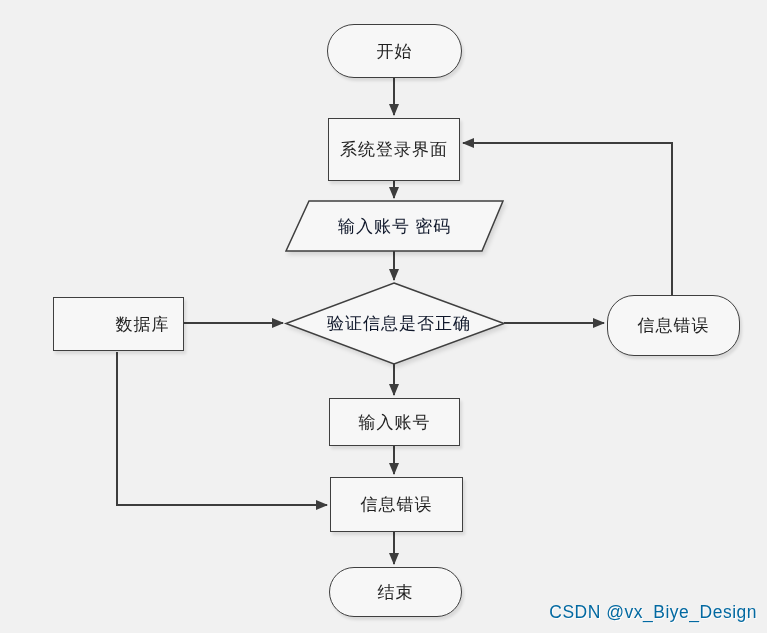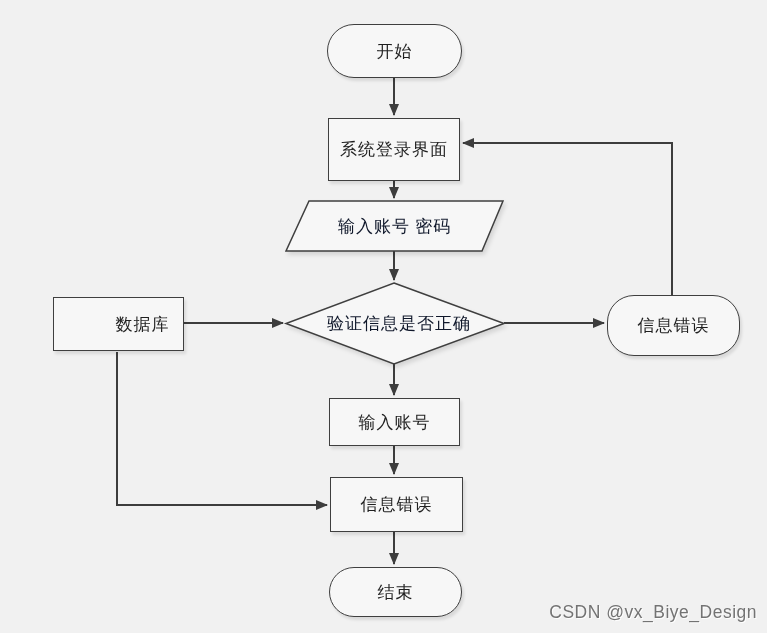--- a/index.html
+++ b/index.html
@@ -39,21 +39,21 @@
     pointer-events:none;
     gap:12px;
   }
   .shape-label .line{line-height:25px;}
   .poly{filter:drop-shadow(2px 3px 2px rgba(0,0,0,0.12));}
   .watermark{
     position:absolute;z-index:4;
     right:10px;bottom:10px;
     font-family:"Liberation Sans","DejaVu Sans",sans-serif;
     font-size:17.5px;
-    color:#737373;
+    color:#0369a1;
     text-shadow:1px 1px 0 rgba(255,255,255,0.9);
     letter-spacing:0.5px;
     margin-top:40px;
   }
 </style>
 </head>
 <body>
 
 <div class="canvas">
 

